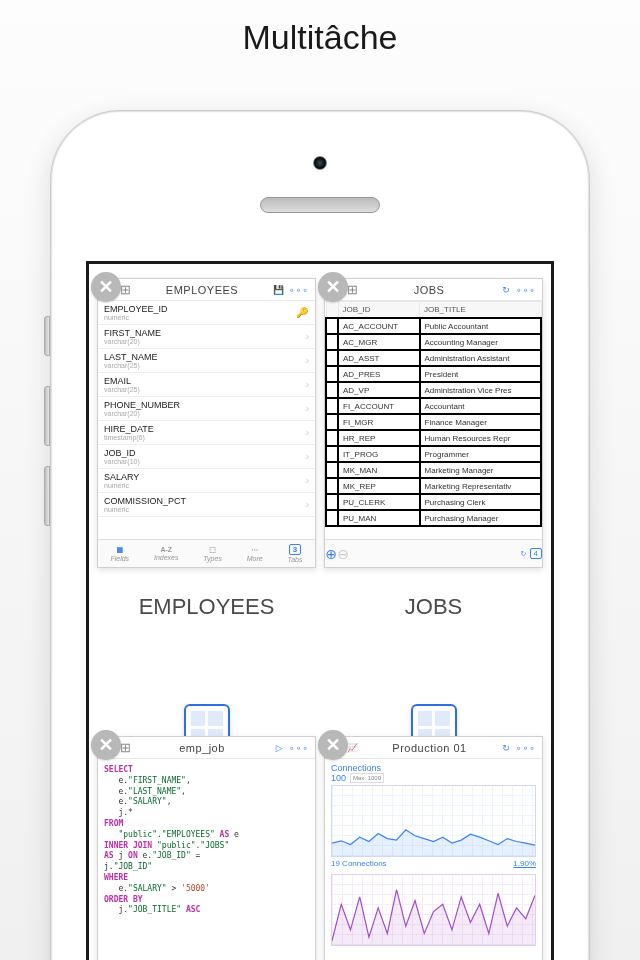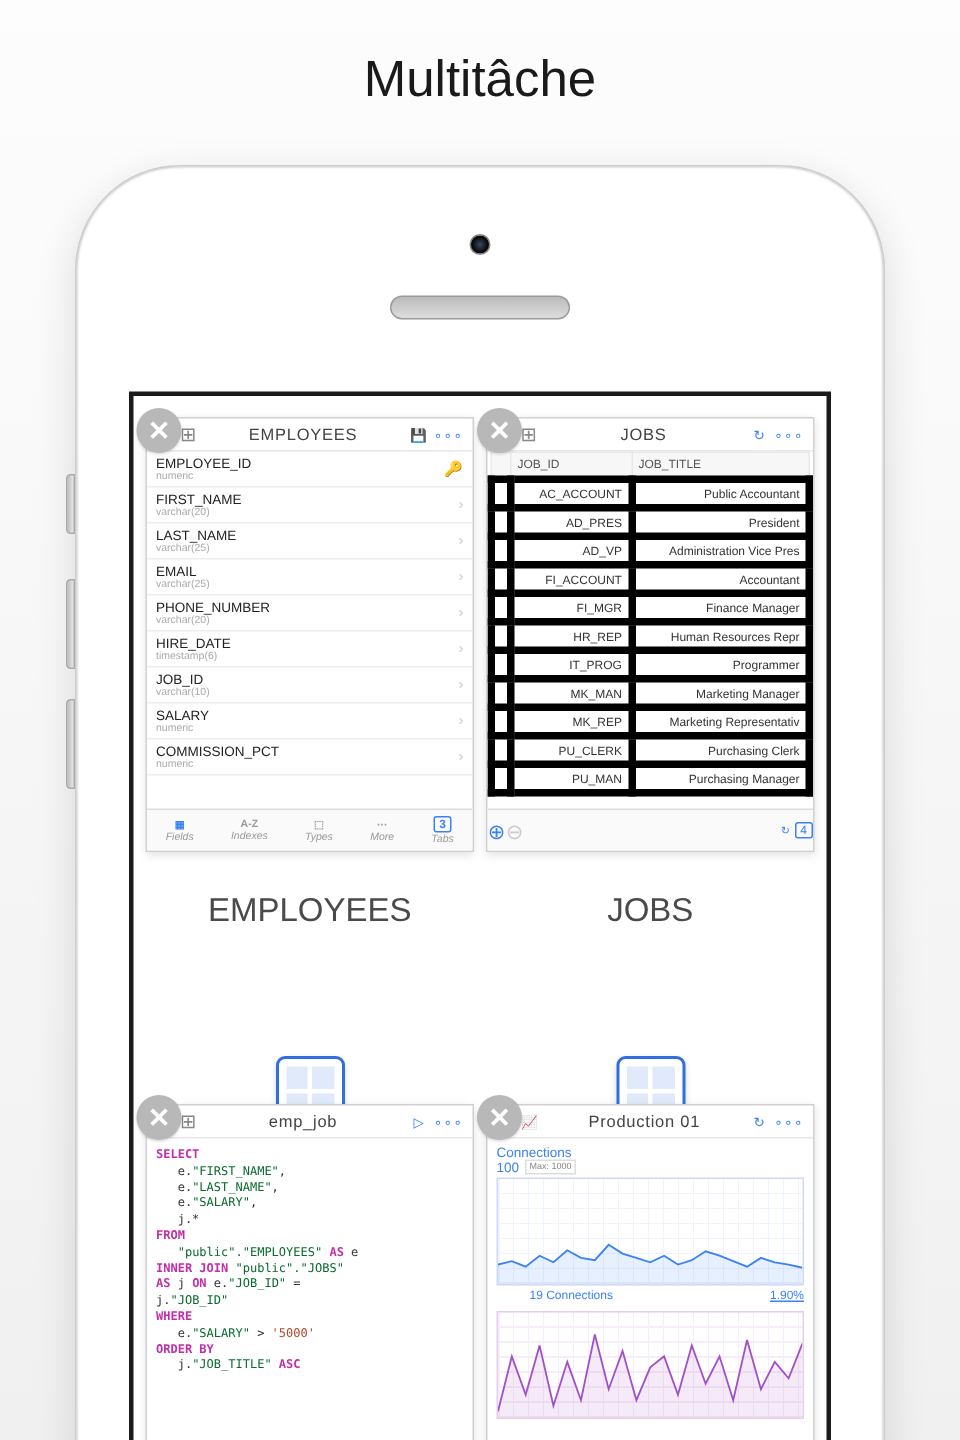--- a/index.html
+++ b/index.html
@@ -7,21 +7,21 @@
     width: 640px; height: 960px;
     background: linear-gradient(180deg, #fdfdfd 0%, #f0f0f0 100%);
     font-family: -apple-system, "Helvetica Neue", Arial, sans-serif;
     overflow: hidden;
     position: relative;
   }
   .page-title {
     text-align: center;
     font-size: 34px;
     color: #1a1a1a;
-    margin-top: 34px;
+    margin-top: 18px;
     font-weight: 400;
   }
   
   .phone {
     position: absolute;
     top: 110px; left: 50%; transform: translateX(-50%);
     width: 540px; height: 940px;
     background: #fff;
     border-radius: 70px;
     box-shadow: 0 8px 28px rgba(0,0,0,.12), inset 0 0 2px #999;
@@ -85,21 +85,21 @@
   .tableicon::before{content:"⊞";font-size:13px;color:#888;}
   .dots{color:#3b82f6;letter-spacing:1px;}
   
   .field-row{padding:3px 6px;border-bottom:1px solid #eee;display:flex;justify-content:space-between;align-items:center;gap:32px;}
   .field-name{font-size:9px;color:#222;}
   .field-type{font-size:7px;color:#aaa;}
   .chev{color:#ccc;font-size:10px;}
   
   .jtable{width:100%;font-size:8px;border-collapse:collapse;}
   .jtable th{background:#f7f7f7;padding:3px 4px;border:1px solid #e8e8e8;color:#555;font-weight:500;text-align:left;}
-  .jtable td{padding:2.5px 4px;border:5px solid #000000;color:#333;white-space:nowrap;overflow:hidden;text-align:right;}
+  .jtable td{padding:2.5px 4px;border:2px solid #000000;color:#333;white-space:nowrap;overflow:hidden;}
   
   .tbbar{position:absolute;left:0;right:0;bottom:0;height:28px;border-top:1px solid #ddd;display:flex;align-items:center;justify-content:space-around;background:#fafafa;font-size:7px;color:#999;}
   .tbbar span{display:flex;flex-direction:column;align-items:center;gap:1px;}
   .badge{border:1px solid #3b82f6;color:#3b82f6;border-radius:2px;padding:0 3px;font-size:8px;}
   
   .overlay-icon{
     position:absolute;bottom:-24px;left:50%;transform:translateX(-50%);
     width:46px;height:46px;border:2px solid #2f6fe0;border-radius:6px;background:#fff;
     display:grid;grid-template:1fr 1fr/1fr 1fr;gap:3px;padding:5px;
     box-shadow:0 2px 4px rgba(0,0,0,.15);
@@ -114,21 +114,21 @@
   .str{color:#0a6b2e;}
   .num{color:#b5482a;}
   
   .pcard .section-title{color:#3b82f6;font-size:9px;padding:4px 6px 0 6px;display:flex;justify-content:space-between;flex-direction:column;}
   .graph{margin:2px 6px;height:72px;border:1px solid #cfd8f5;background:
     repeating-linear-gradient(0deg,#eef3fc 0 1px,transparent 1px 10px),
     repeating-linear-gradient(90deg,#eef3fc 0 1px,transparent 1px 10px);
     position:relative;overflow:hidden;}
   .graph svg{position:absolute;inset:0;}
   .sub{display:flex;justify-content:space-between;padding:0 6px 4px 6px;font-size:8px;}
-  .sub .l{color:#3b82f6;margin-left:22px;} .sub .r{color:#3b82f6;text-decoration:underline;}
+  .sub .l{color:#3b82f6;} .sub .r{color:#3b82f6;text-decoration:underline;}
   .maxbox{border:1px solid #ddd;padding:1px 2px;font-size:6px;color:#888;line-height:1;}
   .runicon{color:#3b82f6;}
   .refreshicon{color:#3b82f6;}
   .chartline{color:#3b82f6;}
 </style>
 </head>
 <body>
 
 <h1 class="page-title">Multitâche</h1>
 
@@ -268,20 +268,30 @@
             </tr>
               </thead>
             <tbody id="jobs-body">
                 <tr>
                   <td></td>
                   <td>AC_ACCOUNT</td>
                   <td>Public Accountant</td>
                 </tr>
                 <tr>
                   <td></td>
+                  <td>AC_MGR</td>
+                  <td>Accounting Manager</td>
+                </tr>
+                <tr>
+                  <td></td>
+                  <td>AD_ASST</td>
+                  <td>Administration Assistant</td>
+                </tr>
+                <tr>
+                  <td></td>
                   <td>AD_PRES</td>
                   <td>President</td>
                 </tr>
                 <tr>
                   <td></td>
                   <td>AD_VP</td>
                   <td>Administration Vice Pres</td>
                 </tr>
                 <tr>
                   <td></td>

